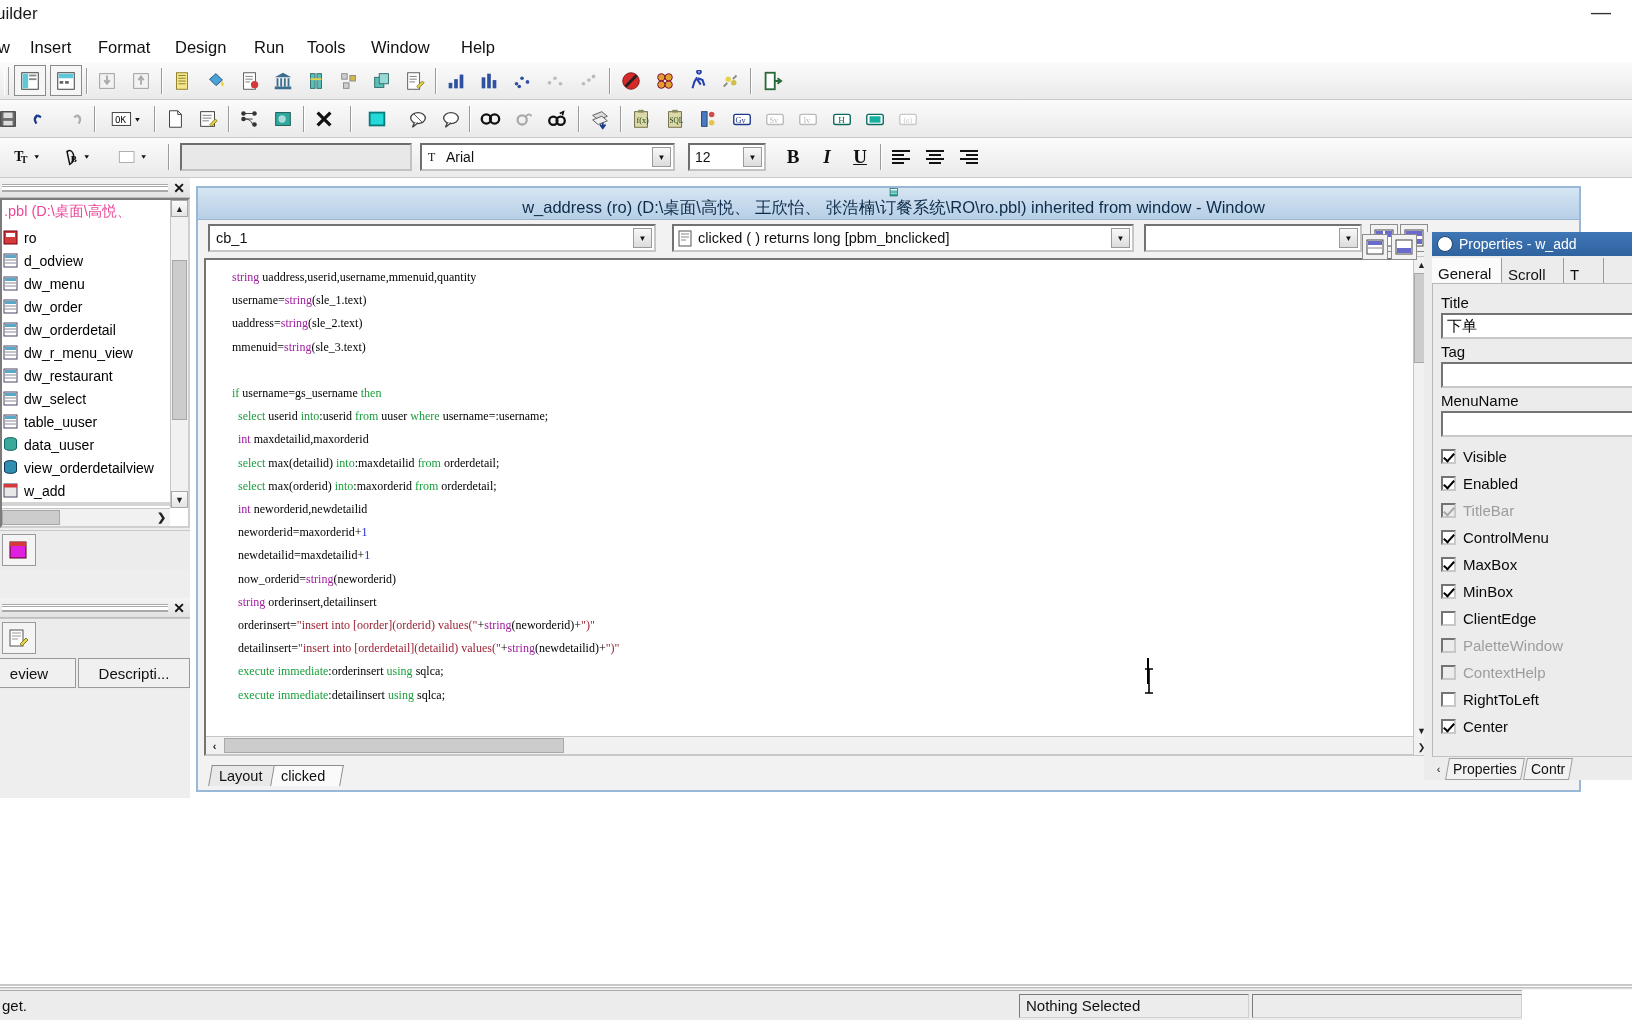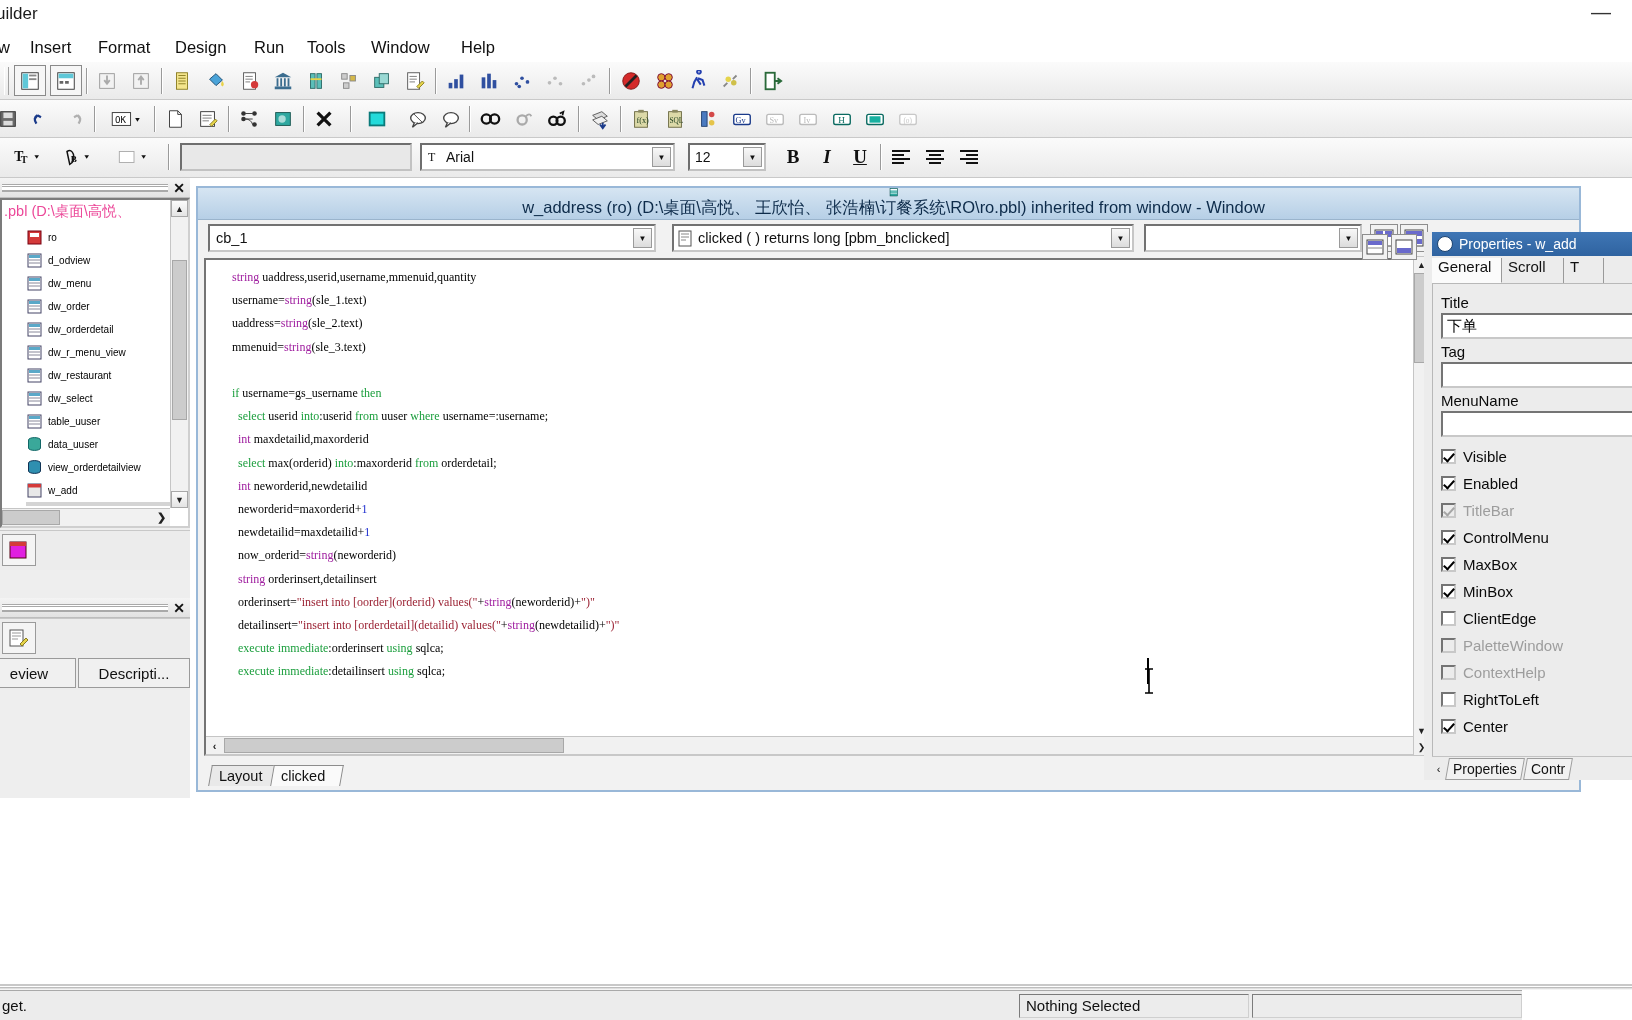--- a/index.html
+++ b/index.html
@@ -137,22 +137,22 @@
   .tree-head {
     position: absolute; left: 2px; top: 2px; right: 22px; height: 22px;
     font-size: 14.5px; color: #ec4899; white-space: nowrap; overflow: hidden;
   }
   .treelist {
     position: absolute; left: 0; top: 26px; width: 170px; bottom: 20px;
     overflow: hidden;
   }
   .tnode {
     position: relative; height: 23px; padding-left: 22px;
-    font-size: 10px; color: #000; white-space: nowrap;
-    display: flex; align-items: center; cursor: default; margin-left: 24px;
+    font-size: 14px; color: #000; white-space: nowrap;
+    display: flex; align-items: center; cursor: default;
   }
   .tnode.sel { background: #d4d4d4; }
   .tnode .ticon {
     position: absolute; left: 0px; top: 3px; width: 17px; height: 17px;
   }
   .vscroll {
     position: absolute; right: 0; top: 0; width: 18px; bottom: 18px;
     background: #f1f1f1; border-left: 1px solid #c5c5c5;
   }
   .vscroll .sbtn {
@@ -316,21 +316,21 @@
   }
   .prop-title .ptxt {
     margin-left: 6px; font-size: 14px; color: #ffffff; white-space: nowrap;
   }
   .proptabs {
     position: absolute; left: 8px; top: 26px; right: 0; height: 26px;
   }
   .prtab {
     position: absolute; top: 0; height: 25px;
     font-size: 15px; color: #111;
-    display: flex; align-items: flex-start; padding: 0 6px;
+    display: flex; align-items: flex-end; padding: 0 6px;
     border-right: 1px solid #9a9a9a;
     cursor: default;
   }
   .prtab.active { background: #fbfbfb; border-bottom: 1px solid #fbfbfb; }
   .propbody {
     position: absolute; left: 8px; top: 51px; right: 0; bottom: 24px;
     background: #ececec;
     border-left: 1px solid #b8b8b8;
     border-top: 1px solid #b8b8b8;
     padding: 6px 0 0 8px;
@@ -1079,20 +1079,21 @@
     <div class="editor">
       <div class="codearea" id="codearea">
           <div class="codeline"><span class="type">string</span><span> uaddress,userid,username,mmenuid,quantity</span></div>
           <div class="codeline"><span>username=</span><span class="type">string</span><span>(sle_1.text)</span></div>
           <div class="codeline"><span>uaddress=</span><span class="type">string</span><span>(sle_2.text)</span></div>
           <div class="codeline"><span>mmenuid=</span><span class="type">string</span><span>(sle_3.text)</span></div>
           <div class="codeline">&nbsp;</div>
           <div class="codeline"><span class="kw">if</span><span> username=gs_username </span><span class="kw">then</span></div>
           <div class="codeline"><span>  </span><span class="kw">select</span><span> userid </span><span class="kw">into</span><span>:userid </span><span class="kw">from</span><span> uuser </span><span class="kw">where</span><span> username=:username;</span></div>
           <div class="codeline"><span>  </span><span class="type">int</span><span> maxdetailid,maxorderid</span></div>
+          <div class="codeline"><span>  </span><span class="kw">select</span><span> max(detailid) </span><span class="kw">into</span><span>:maxdetailid </span><span class="kw">from</span><span> orderdetail;</span></div>
           <div class="codeline"><span>  </span><span class="kw">select</span><span> max(orderid) </span><span class="kw">into</span><span>:maxorderid </span><span class="kw">from</span><span> orderdetail;</span></div>
           <div class="codeline"><span>  </span><span class="type">int</span><span> neworderid,newdetailid</span></div>
           <div class="codeline"><span>  neworderid=maxorderid+</span><span class="num">1</span></div>
           <div class="codeline"><span>  newdetailid=maxdetailid+</span><span class="num">1</span></div>
           <div class="codeline"><span>  now_orderid=</span><span class="type">string</span><span>(neworderid)</span></div>
           <div class="codeline"><span>  </span><span class="type">string</span><span> orderinsert,detailinsert</span></div>
           <div class="codeline"><span>  orderinsert=</span><span class="str">"insert into [oorder](orderid) values("</span><span>+</span><span class="type">string</span><span>(neworderid)+</span><span class="str">")"</span></div>
           <div class="codeline"><span>  detailinsert=</span><span class="str">"insert into [orderdetail](detailid) values("</span><span>+</span><span class="type">string</span><span>(newdetailid)+</span><span class="str">")"</span></div>
           <div class="codeline"><span>  </span><span class="kw">execute</span><span> </span><span class="kw">immediate</span><span>:orderinsert </span><span class="kw">using</span><span> sqlca;</span></div>
           <div class="codeline"><span>  </span><span class="kw">execute</span><span> </span><span class="kw">immediate</span><span>:detailinsert </span><span class="kw">using</span><span> sqlca;</span></div>

